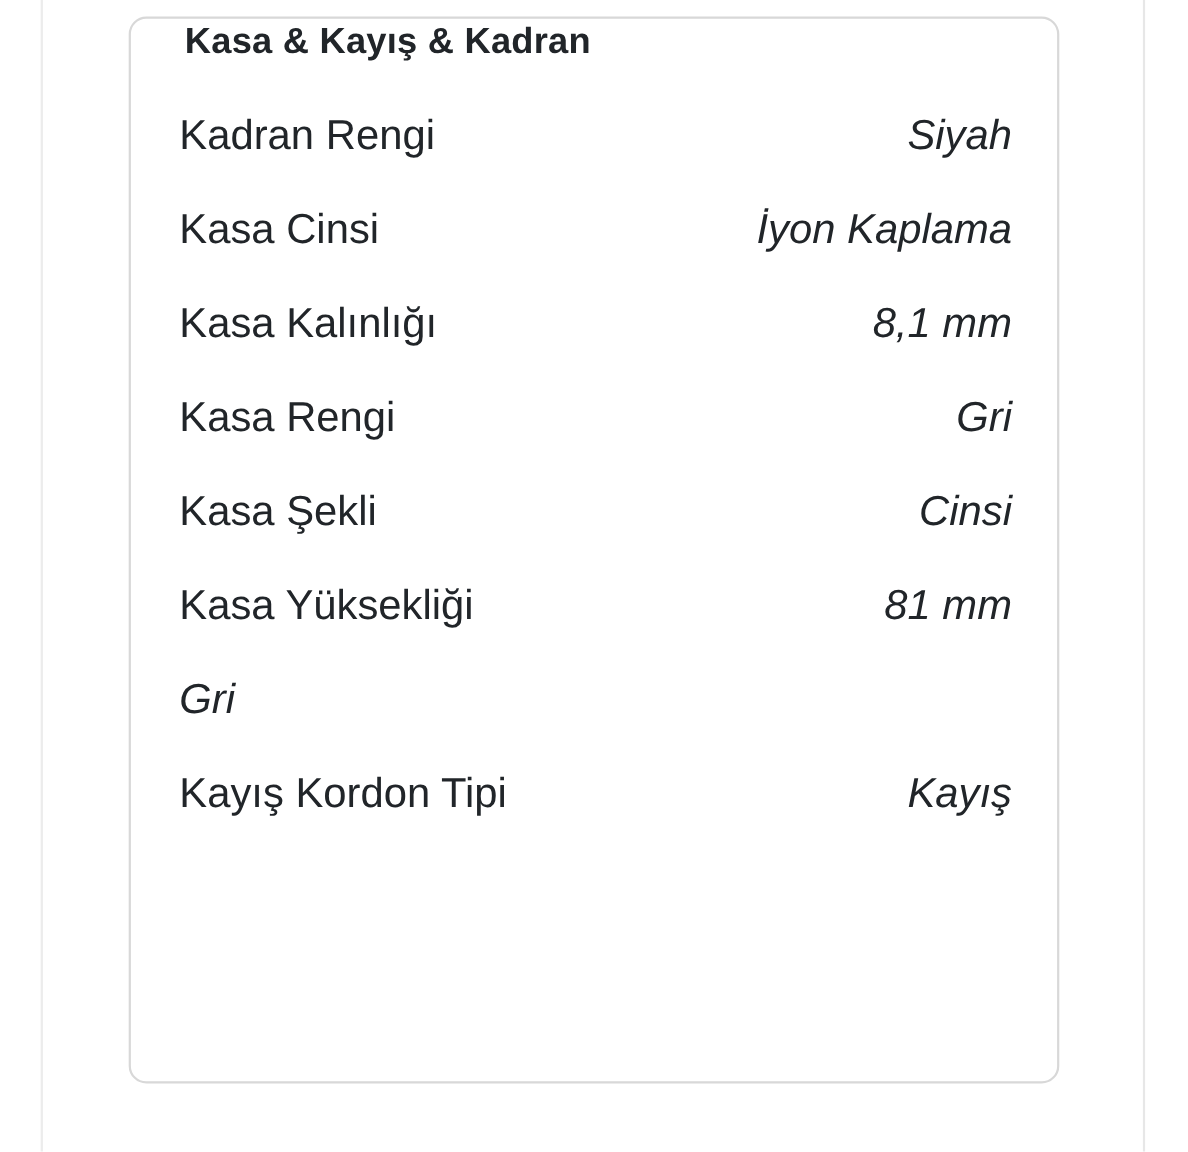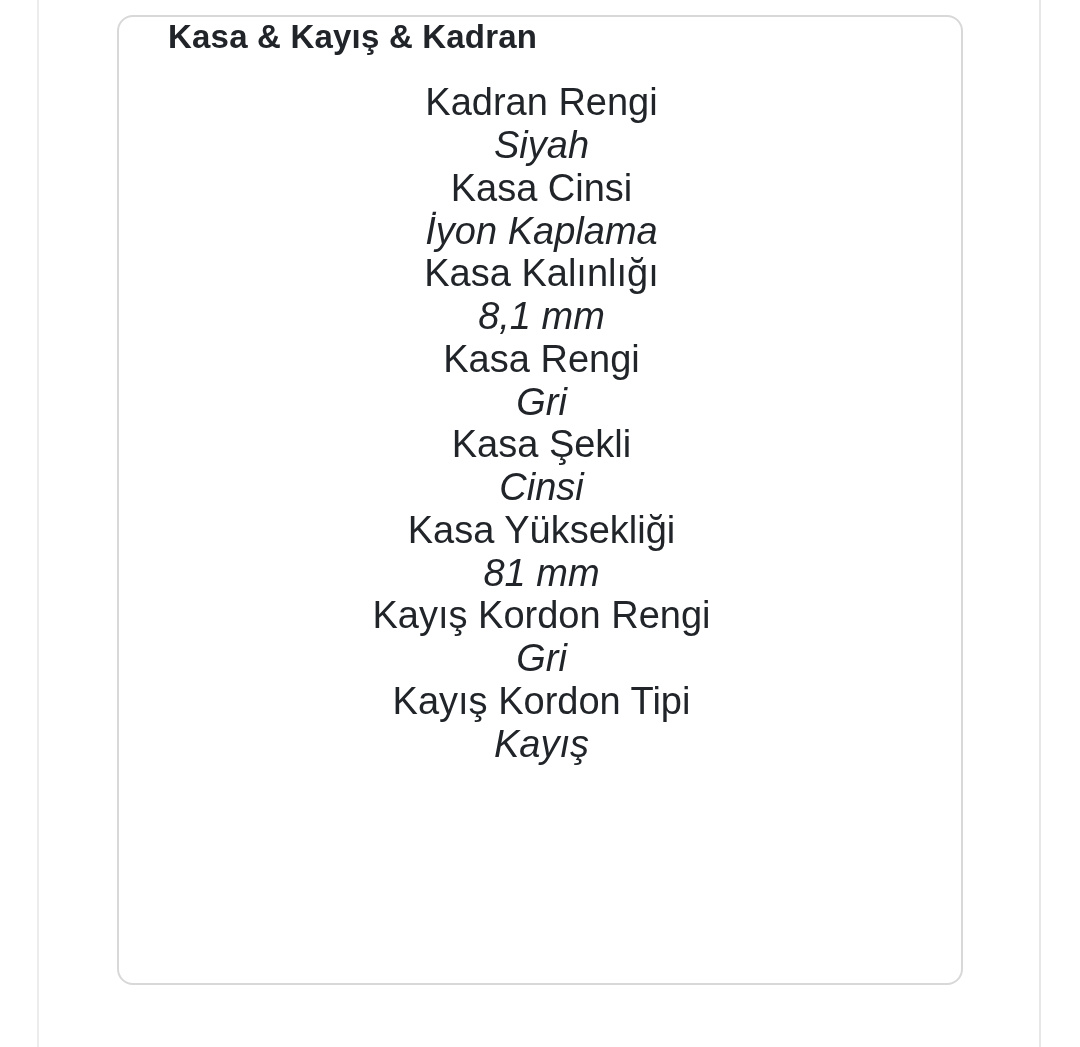--- a/index.html
+++ b/index.html
@@ -49,21 +49,20 @@
     margin-top: 24px;
   }
   .spec-row {
     height: 85.5px;
     display: flex;
     justify-content: space-between;
     align-items: center;
     font-size: 38px;
     font-weight: 400;
     color: var(--text-color);
-    flex-direction: column;
   }
   .spec-label { text-align: left;  white-space: nowrap; }
   .spec-value { text-align: right; white-space: nowrap; font-style: italic; }
 </style>
 </head>
 <body>
 
 <div class="page-edge left"></div>
 <div class="page-edge right"></div>
 
@@ -95,21 +94,20 @@
     <span class="spec-label">Kasa Şekli</span>
     <span class="spec-value">Cinsi</span>
   </div>
 
   <div class="spec-row">
     <span class="spec-label">Kasa Yüksekliği</span>
     <span class="spec-value">81 mm</span>
   </div>
 
   <div class="spec-row">
-    <span class="spec-label">Kayış Kordon Rengi</span>
     <span class="spec-value">Gri</span>
   </div>
 
   <div class="spec-row">
     <span class="spec-label">Kayış Kordon Tipi</span>
     <span class="spec-value">Kayış</span>
   </div>
 </div>
 </section>
 

